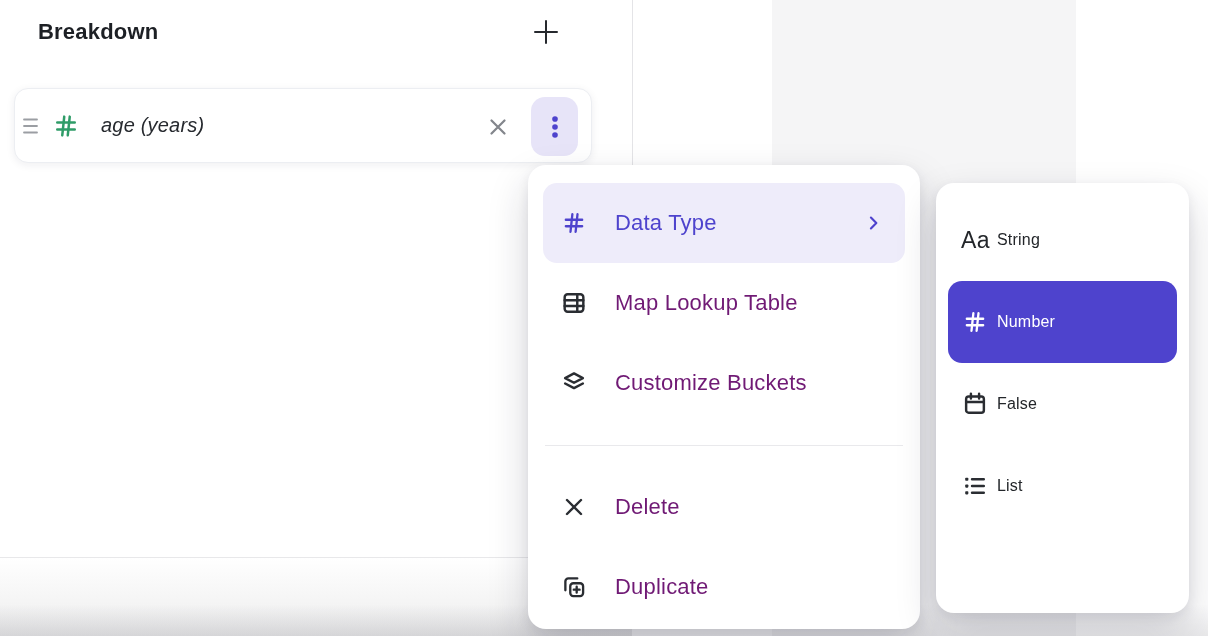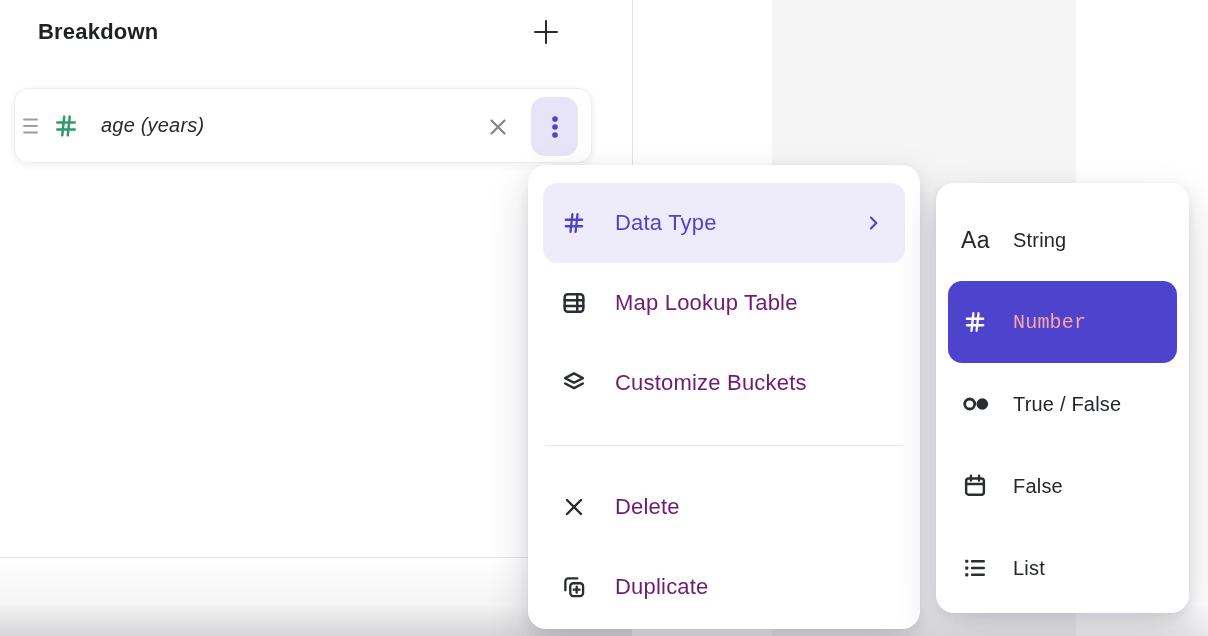--- a/index.html
+++ b/index.html
@@ -54,22 +54,22 @@
   .mi-chevron{margin-left:auto;margin-right:22px;display:flex;align-items:center;color:var(--accent,#4e43cd);}
   .menu-divider{height:1px;background:#e9e9ec;margin:22px 17px 21px 17px;}
 
   .submenu{position:absolute;left:936px;top:183px;width:253px;height:430px;background:#ffffff;
     border-radius:18px;box-sizing:border-box;padding-top:16px;z-index:11;
     box-shadow:0 18px 40px rgba(30,30,50,0.18),0 4px 12px rgba(30,30,50,0.08);}
   .sub-item{height:82px;margin:0 12px;border-radius:14px;display:flex;align-items:center;cursor:pointer;
     color:#23262a;}
   .sub-item .si-icon{width:36px;height:30px;margin-left:13px;display:flex;align-items:center;justify-content:flex-start;
     color:#2a2d32;flex:none;}
-  .sub-item .si-label{margin-left:16px;font-size:20px;font-weight:500;letter-spacing:.2px;white-space:nowrap;}
-  .sub-item.selected{background:var(--accent,#4e43cd);color:#fca5a5;font-family:Liberation Mono, monospace;}
+  .sub-item .si-label{font-size:16px;font-weight:500;letter-spacing:.2px;white-space:nowrap;}
+  .sub-item.selected{background:var(--accent,#4e43cd);color:#ffffff;}
   .sub-item.selected .si-icon{color:#ffffff;}
   .aa-glyph{font-size:23px;font-weight:500;color:#23262a;letter-spacing:.3px;}
 
   svg{display:block;}
 </style>
 </head>
 <body>
 
 <div class="stage">
 
@@ -189,29 +189,20 @@
 
     <div class="sub-item selected">
       <span class="si-icon">
         <svg width="28" height="28" viewBox="0 0 24 24" fill="none" stroke="currentColor" stroke-width="2" stroke-linecap="round">
           <path d="M5 9.2h14M5 14.8h14M10.6 4.5 9 19.5M15 4.5l-1.6 15"></path>
         </svg>
       </span>
       <span class="si-label">Number</span>
     </div>
 
-    <div class="sub-item">
-      <span class="si-icon">
-        <svg width="30" height="28" viewBox="0 0 24 24" fill="none" stroke="currentColor">
-          <circle cx="6.6" cy="12" r="4.3" stroke-width="2.4"></circle>
-          <circle cx="17.4" cy="12" r="5" fill="currentColor" stroke="none"></circle>
-        </svg>
-      </span>
-      <span class="si-label">True / False</span>
-    </div>
 
     <div class="sub-item">
       <span class="si-icon">
         <svg width="28" height="28" viewBox="0 0 24 24" fill="none" stroke="currentColor" stroke-width="2.1" stroke-linecap="round" stroke-linejoin="round">
           <rect x="4.4" y="5.5" width="15.2" height="14" rx="2.2"></rect>
           <path d="M8.5 3.2v4M15.5 3.2v4M4.4 10.2h15.2"></path>
         </svg>
       </span>
       <span class="si-label">False</span>
     </div>

